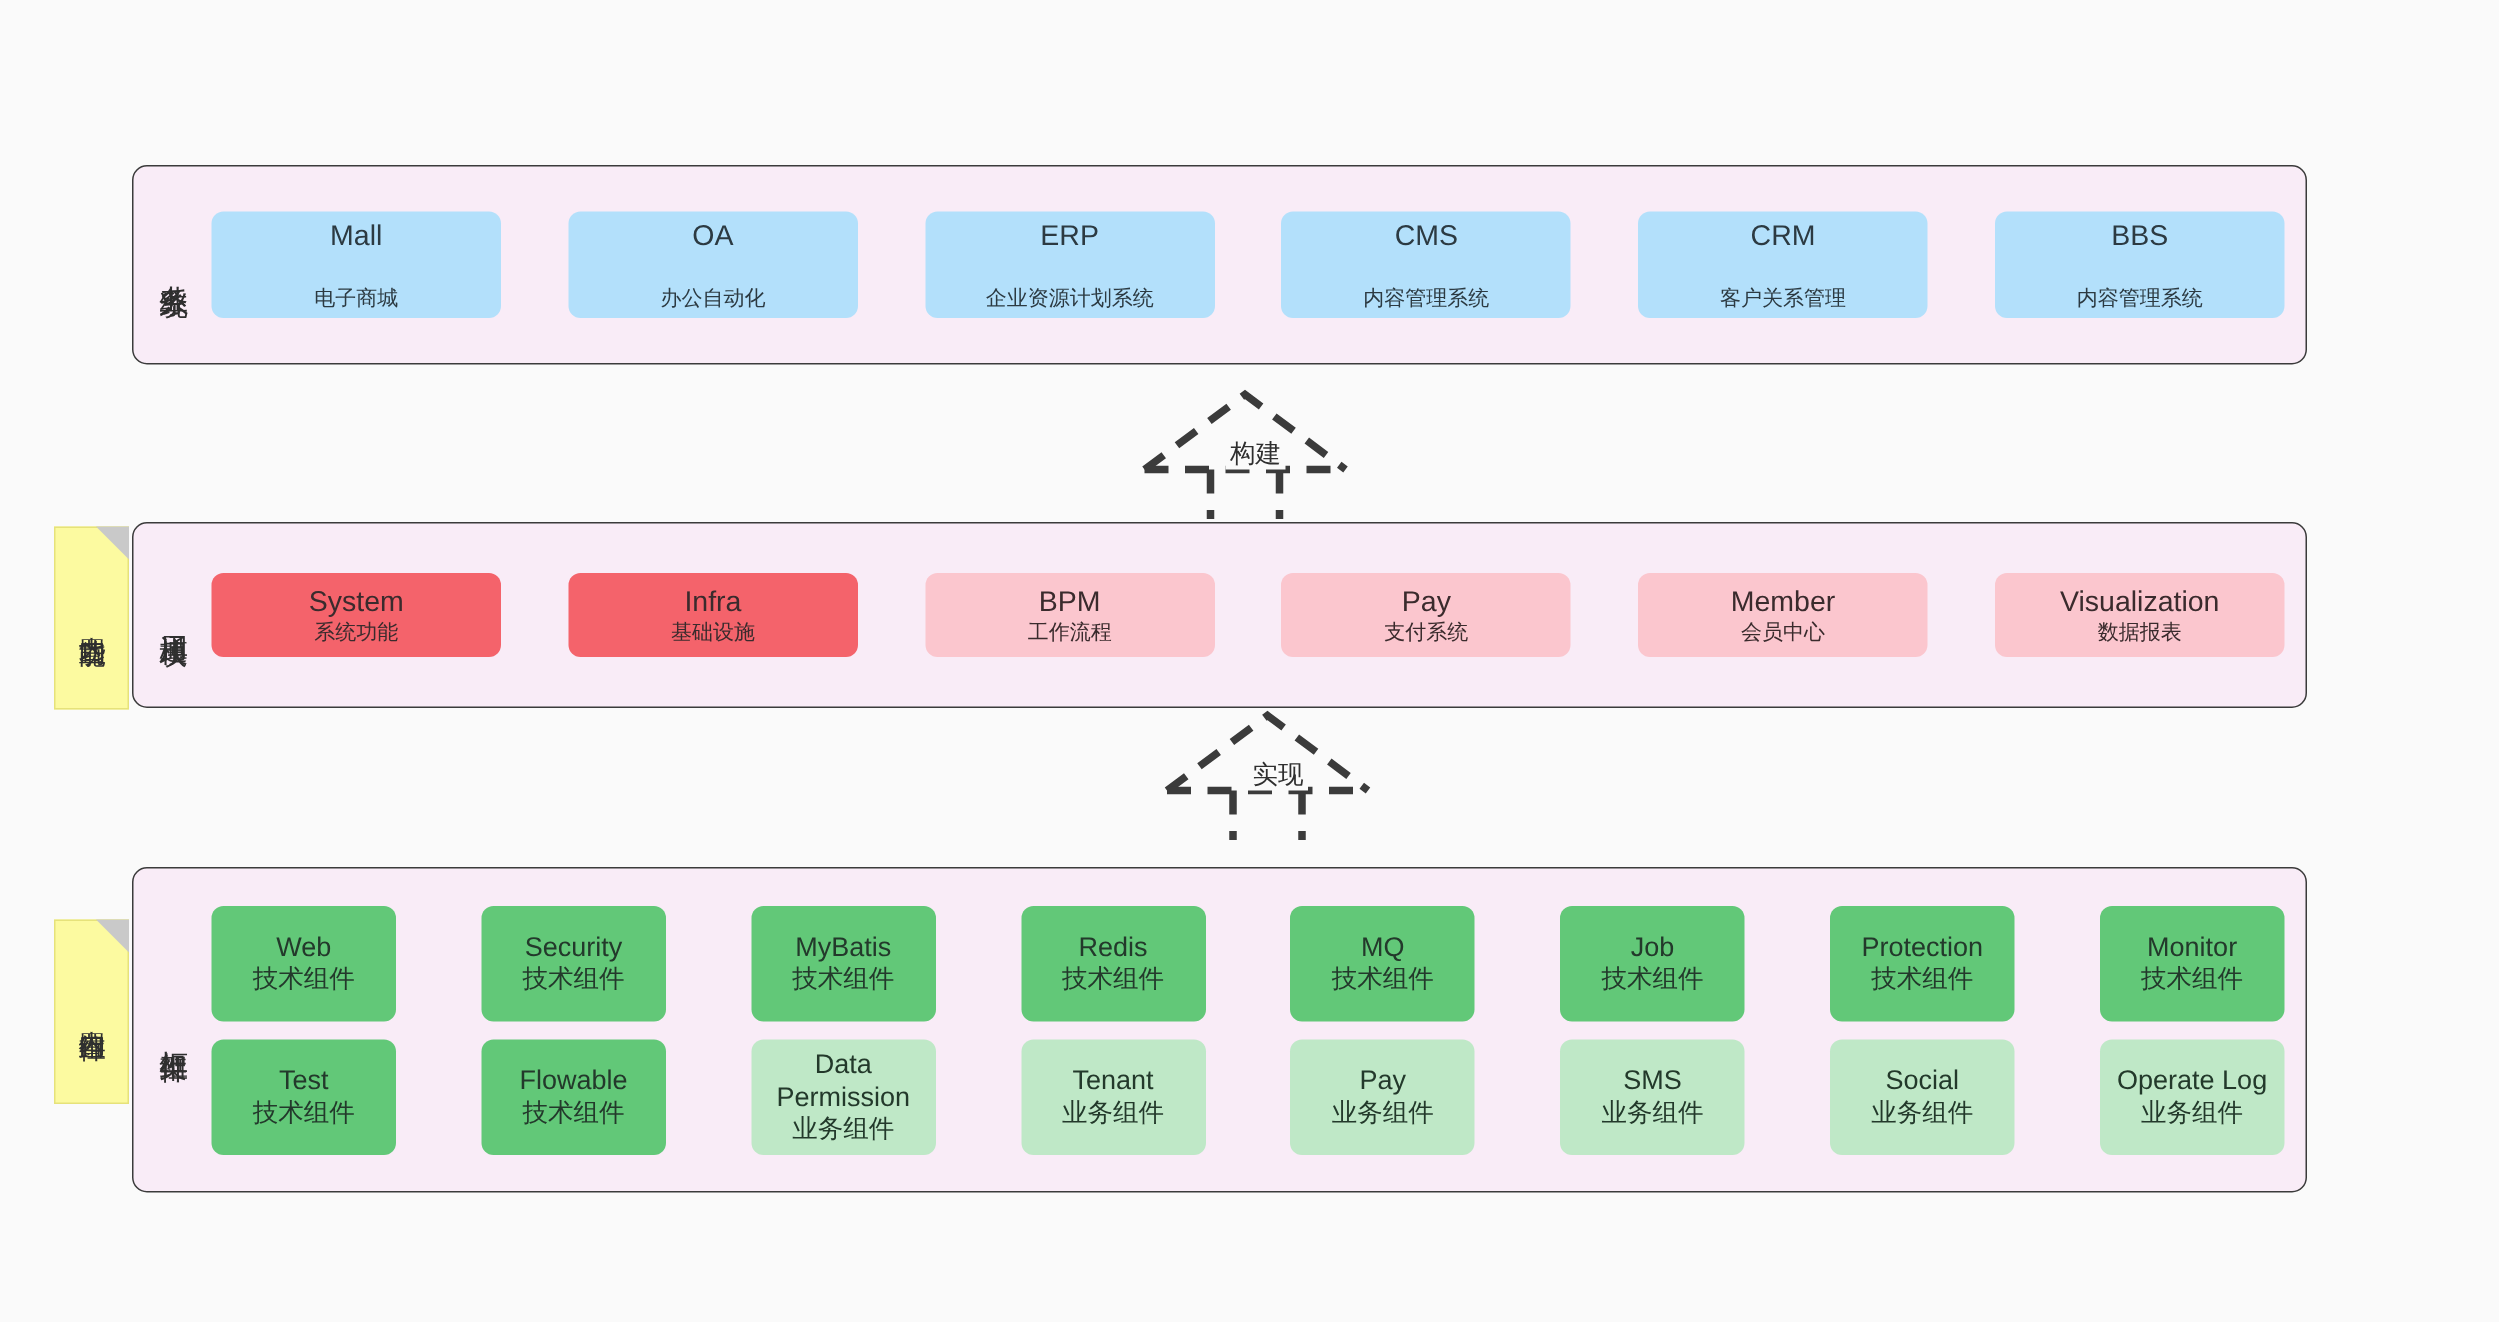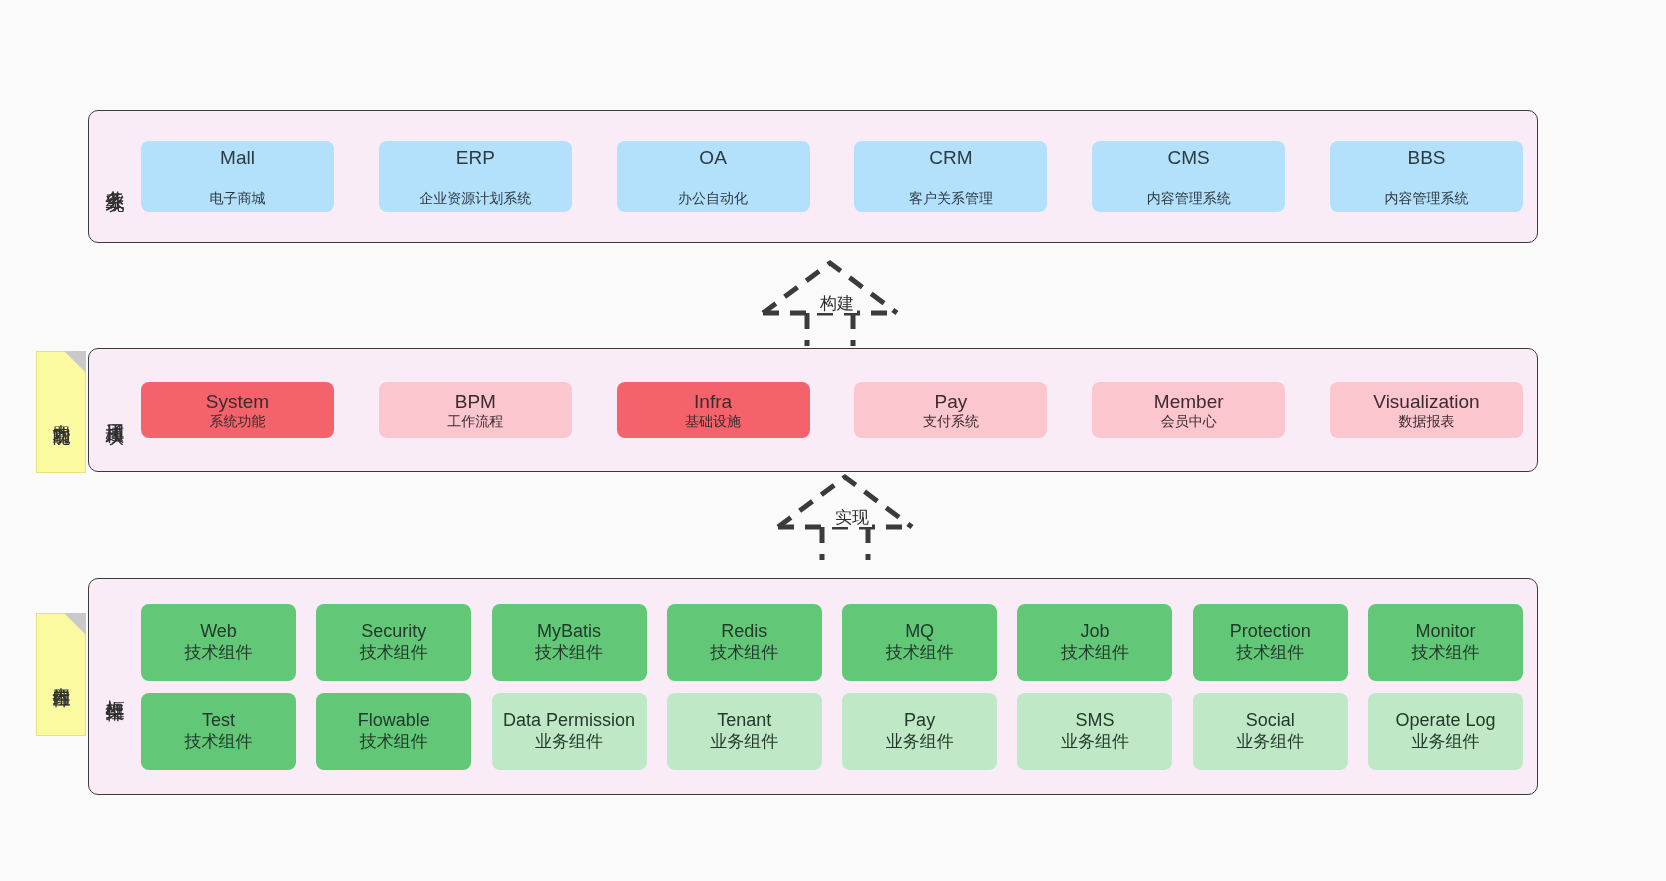--- a/index.html
+++ b/index.html
@@ -77,21 +77,21 @@
   
   #layer-business{left:88px;top:110px;width:1450px;height:133px;}
   #layer-business .box{width:193px;height:71px;}
 
   
   #layer-common{left:88px;top:348px;width:1450px;height:124px;}
   #layer-common .box{width:193px;height:56px;}
 
   
   #layer-frame{left:88px;top:578px;width:1450px;height:217px;}
-  #layer-frame .box{width:155px;height:77px;}
+  #layer-frame .box{width:123px;height:77px;}
   #layer-frame .box .en{font-size:18px;}
   #layer-frame .box .cn{font-size:17px;}
 
   
   .note{
     position:absolute;
     width:50px;
     background:#fcfaa0;
     border:1px solid #e6e27a;
     box-sizing:border-box;
@@ -150,34 +150,34 @@
 
   <div class="layer" id="layer-business">
     <div class="layer-title">业务系统</div>
     <div class="layer-body">
       <div class="row">
         <div class="box b-blue">
           <span class="en">Mall</span>
           <span class="cn">电子商城</span>
         </div>
         <div class="box b-blue">
+          <span class="en">OA</span>
+          <span class="cn">办公自动化</span>
+        </div>
+        <div class="box b-blue">
           <span class="en">ERP</span>
           <span class="cn">企业资源计划系统</span>
         </div>
         <div class="box b-blue">
-          <span class="en">OA</span>
-          <span class="cn">办公自动化</span>
+          <span class="en">CMS</span>
+          <span class="cn">内容管理系统</span>
         </div>
         <div class="box b-blue">
           <span class="en">CRM</span>
           <span class="cn">客户关系管理</span>
-        </div>
-        <div class="box b-blue">
-          <span class="en">CMS</span>
-          <span class="cn">内容管理系统</span>
         </div>
         <div class="box b-blue">
           <span class="en">BBS</span>
           <span class="cn">内容管理系统</span>
         </div>
       </div>
     </div>
   </div>
 
   <div class="connector" id="conn-build">
@@ -190,27 +190,27 @@
   </div>
 
   <div class="layer" id="layer-common">
     <div class="layer-title">通用模块</div>
     <div class="layer-body">
       <div class="row">
         <div class="box b-red">
           <span class="en">System</span>
           <span class="cn">系统功能</span>
         </div>
+        <div class="box b-red">
+          <span class="en">Infra</span>
+          <span class="cn">基础设施</span>
+        </div>
         <div class="box b-pink">
           <span class="en">BPM</span>
           <span class="cn">工作流程</span>
-        </div>
-        <div class="box b-red">
-          <span class="en">Infra</span>
-          <span class="cn">基础设施</span>
         </div>
         <div class="box b-pink">
           <span class="en">Pay</span>
           <span class="cn">支付系统</span>
         </div>
         <div class="box b-pink">
           <span class="en">Member</span>
           <span class="cn">会员中心</span>
         </div>
         <div class="box b-pink">

